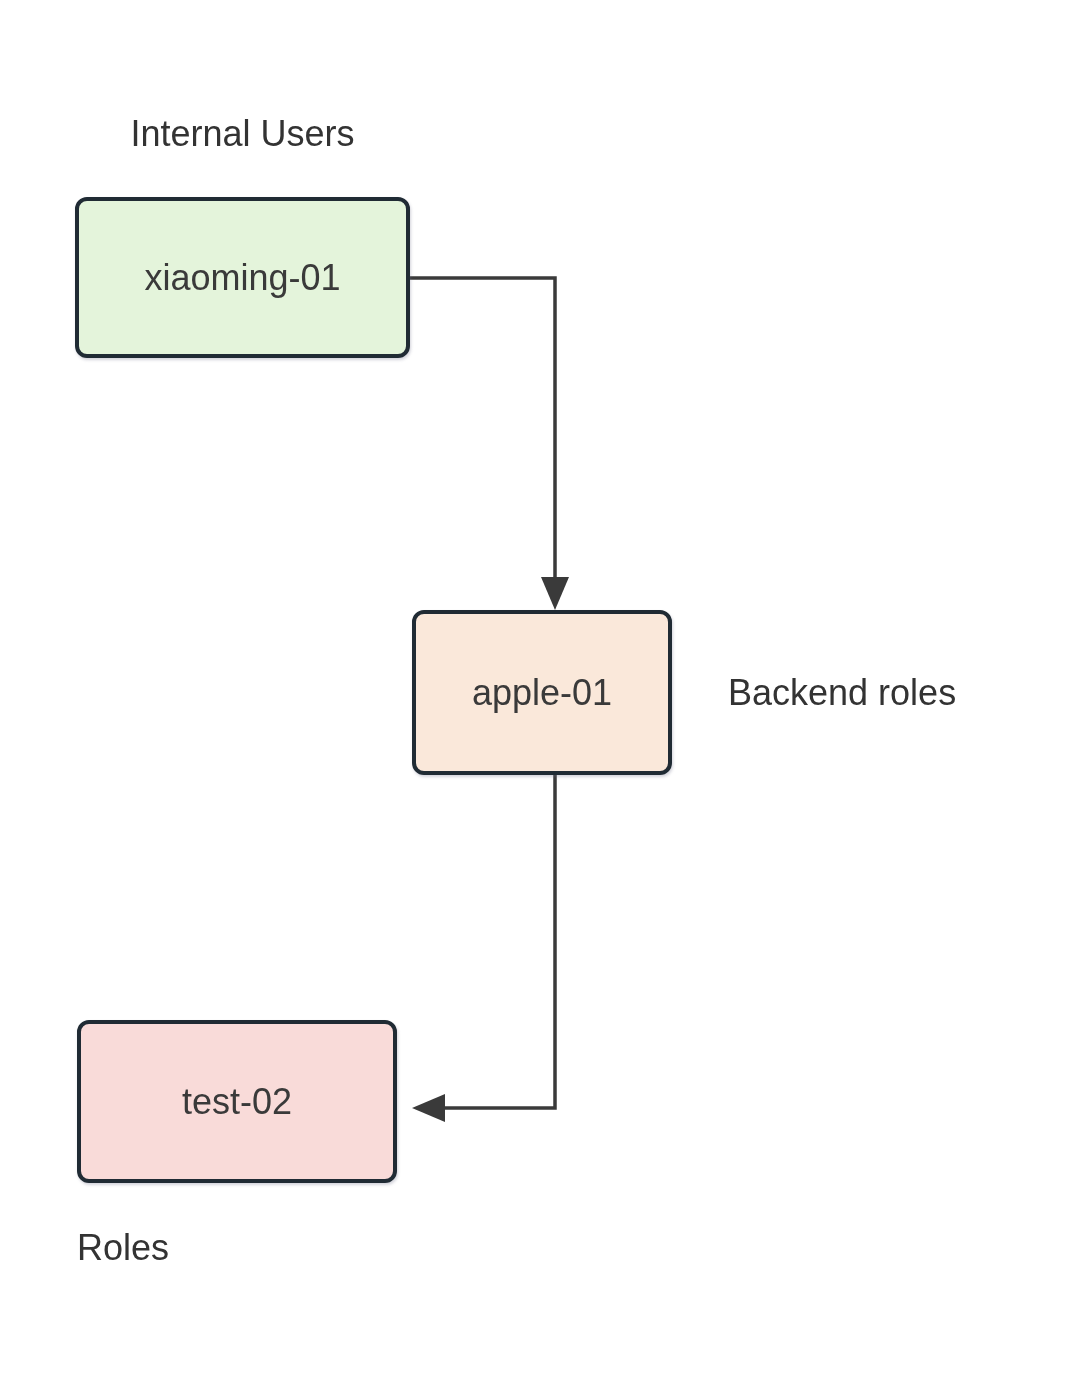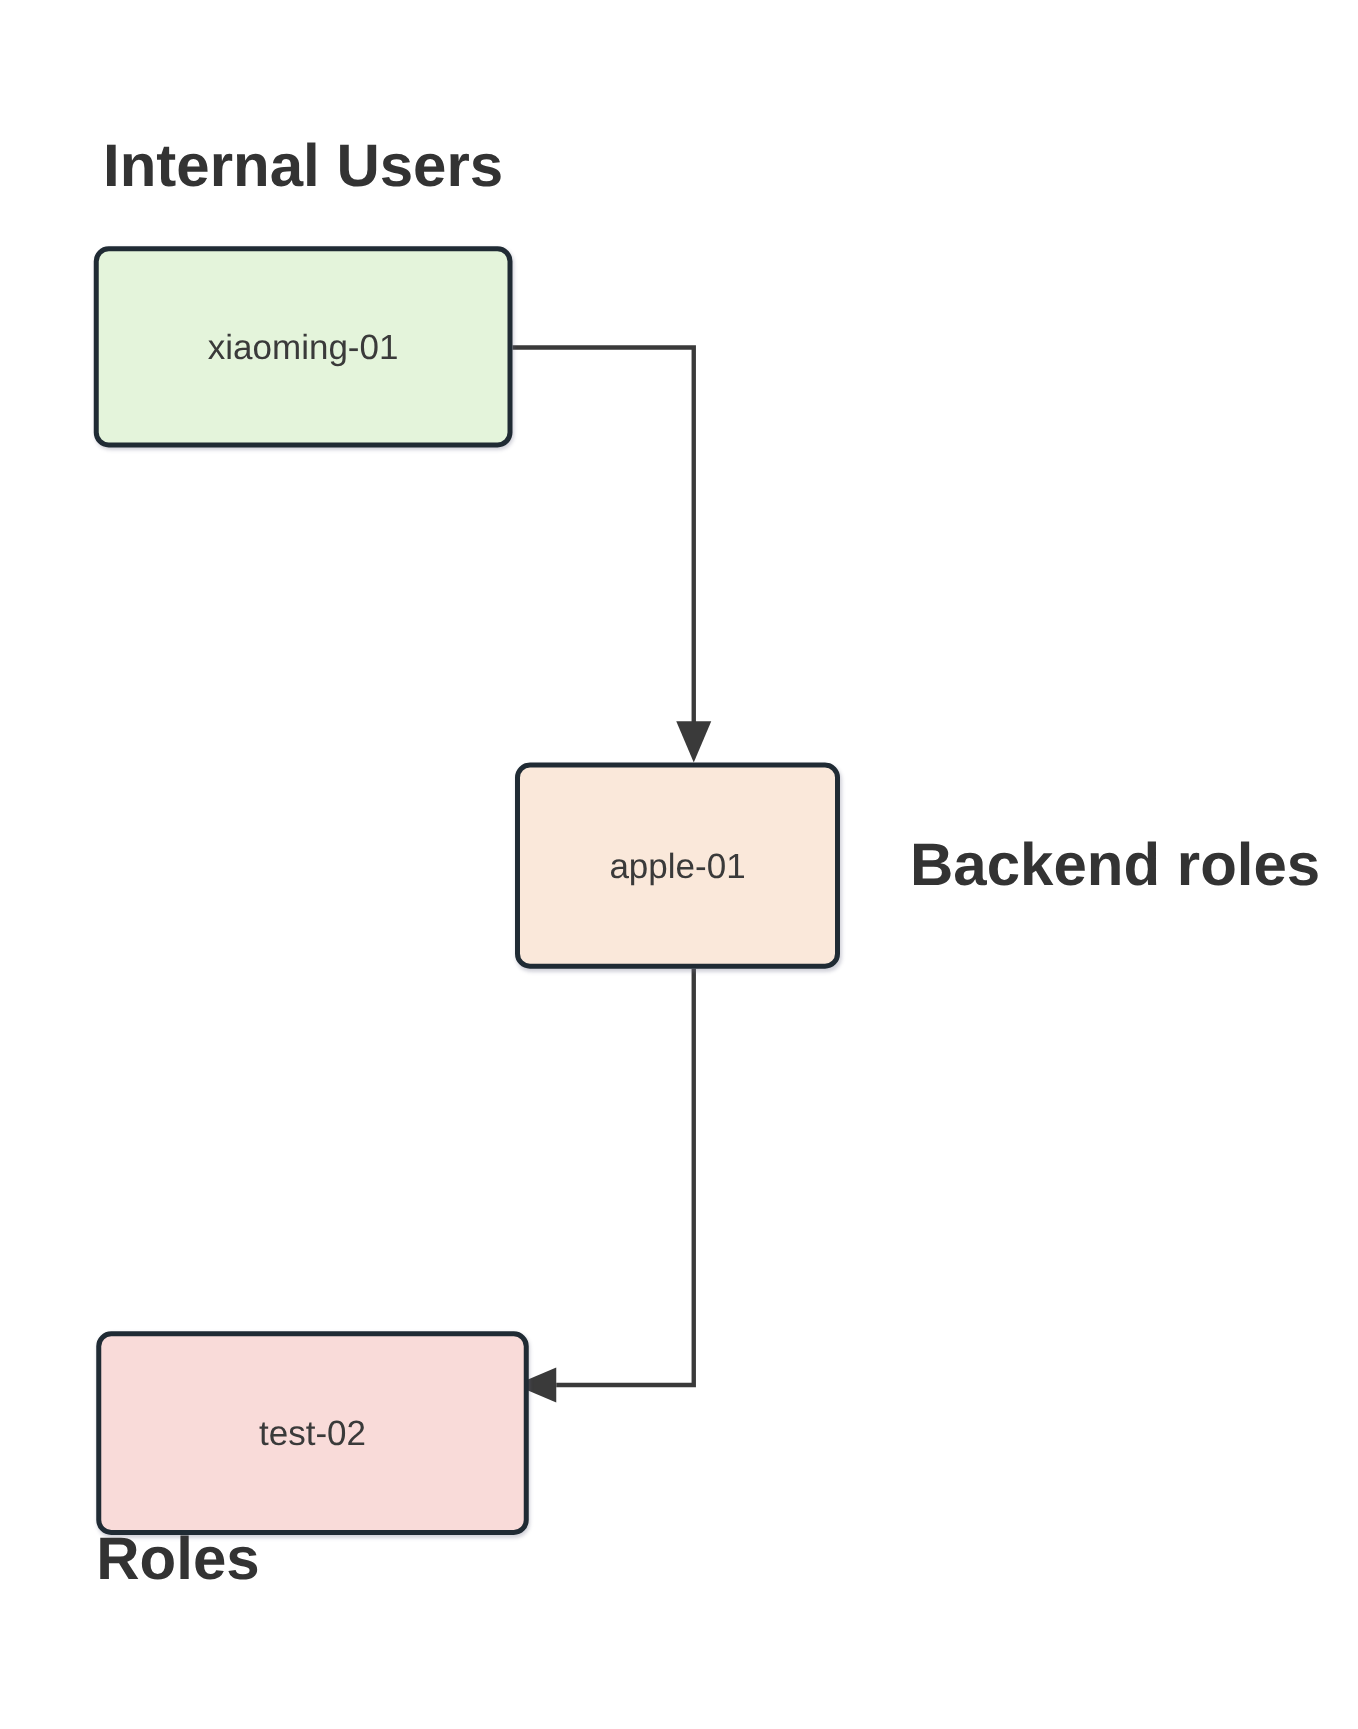--- a/index.html
+++ b/index.html
@@ -31,31 +31,31 @@
     fill: var(--line, #3a3a3a);
     stroke: none;
   }
   .node {
     position: absolute;
     border: 4px solid var(--node-border, #202b34);
     border-radius: 12px;
     display: flex;
     align-items: center;
     justify-content: center;
-    font-size: 28px;
+    font-size: 36px;
     color: var(--text, #3a3a3a);
     box-shadow: 1px 2px 3px rgba(110, 110, 135, 0.30);
   }
   .node-xiaoming { left: 75px;  top: 197px;  width: 335px; height: 161px; }
   .node-apple    { left: 412px; top: 610px;  width: 260px; height: 165px; }
-  .node-test     { left: 77px;  top: 1065px; width: 346px; height: 163px; }
+  .node-test     { left: 77px;  top: 1020px; width: 320px; height: 163px; }
   .dlabel {
     position: absolute;
-    font-weight: bold;
-    font-size: 48px;
+    font-weight: normal;
+    font-size: 36px;
     line-height: 44px;
     color: var(--label-text, #333333);
     white-space: nowrap;
   }
   .label-internal { left: 75px;  top: 112px;  width: 335px; text-align: center; }
   .label-backend  { left: 728px; top: 671px; }
   .label-roles    { left: 77px;  top: 1226px; width: 335px; }
 </style>
 </head>
 <body>

